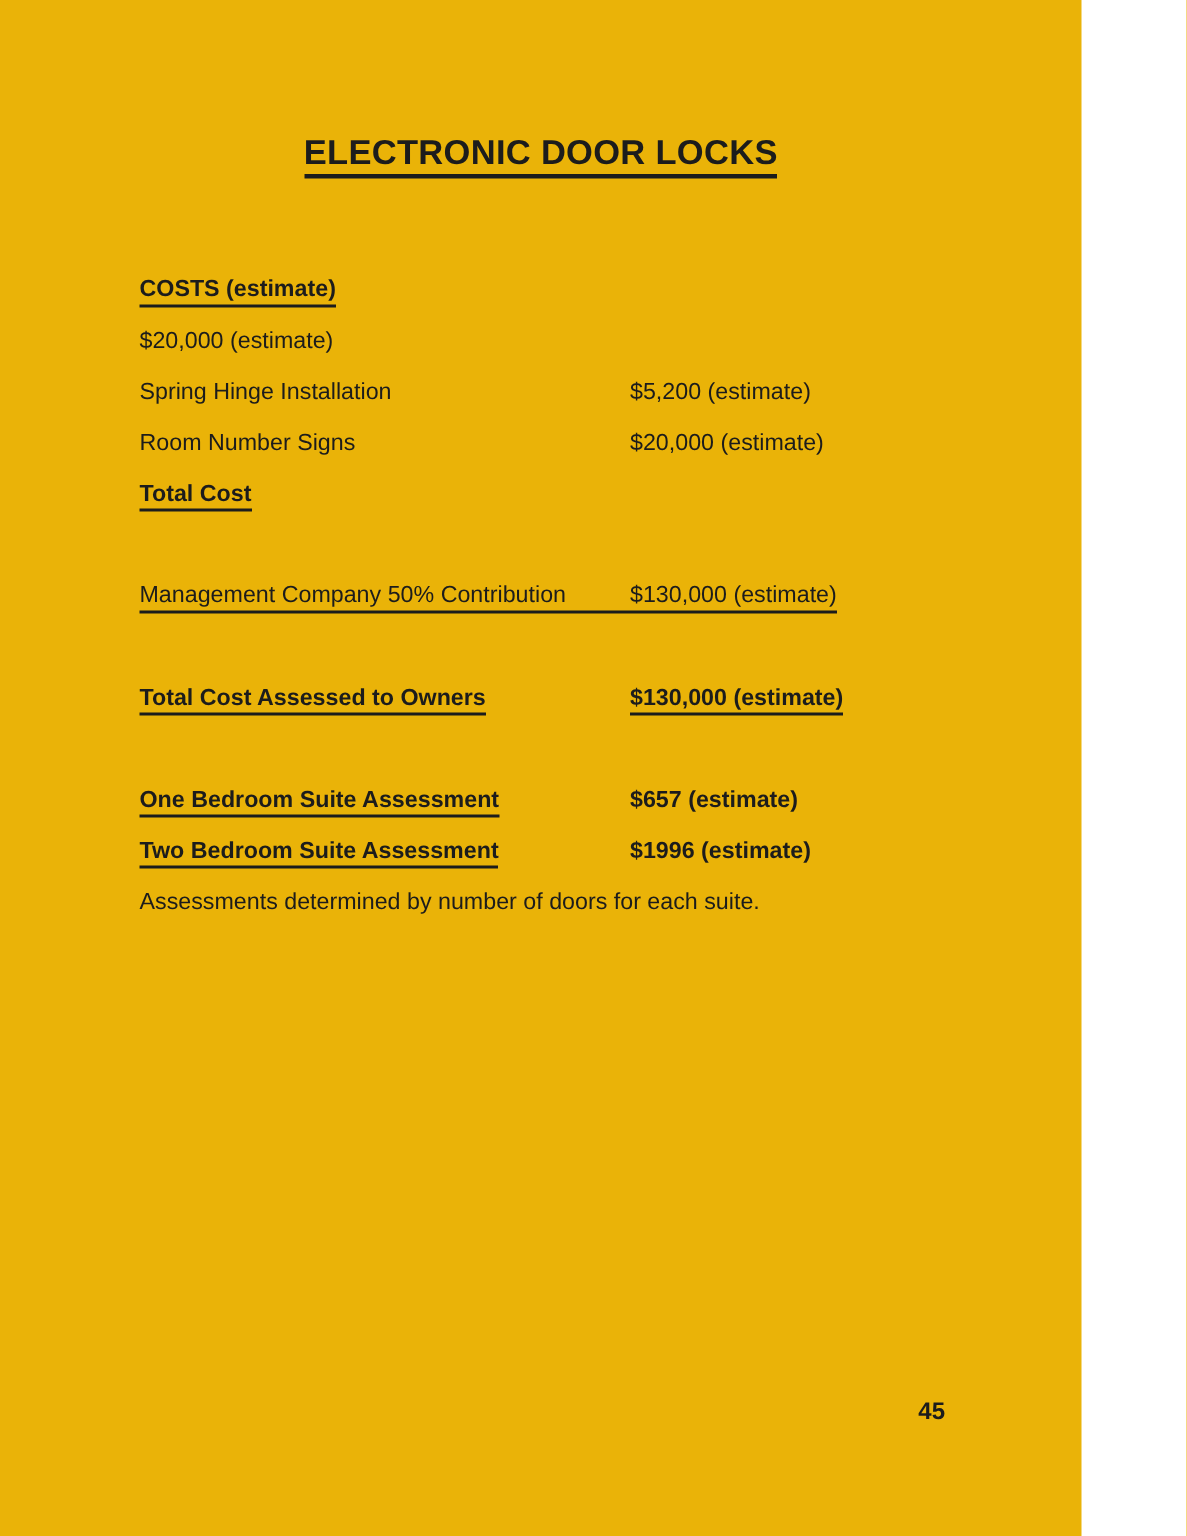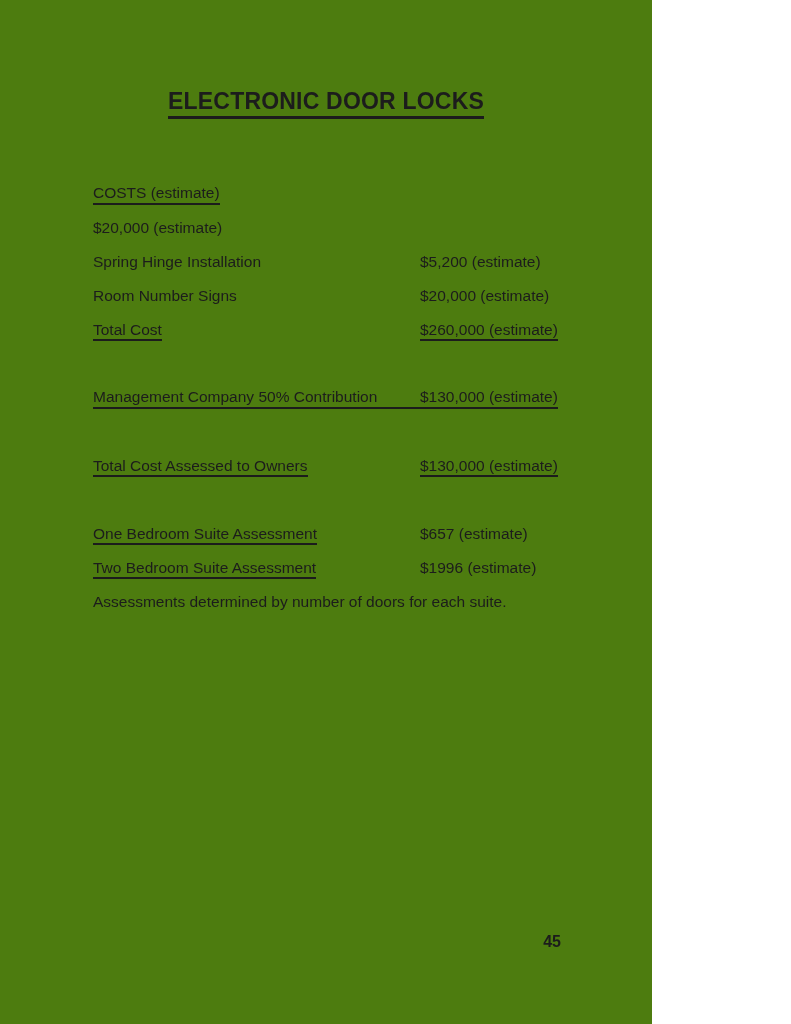--- a/index.html
+++ b/index.html
@@ -4,22 +4,22 @@
 <style>
   html, body { margin: 0; padding: 0; }
   body {
     width: 791px; height: 1024px;
     background: #ffffff;
     font-family: "Liberation Sans", "DejaVu Sans", sans-serif;
     color: #1c1c1c;
   }
   .doc {
     position: relative;
-    width: 652px; height: 1024px;
-    background: #4d7c0f;
+    width: 721px; height: 1024px;
+    background: #eab308;
     overflow: hidden;
   }
   .title {
     position: absolute;
     top: 88px; left: 0; width: 100%;
     text-align: center;
     font-size: 23px;
     font-weight: 700;
     letter-spacing: 0.2px;
   }
@@ -34,21 +34,21 @@
     font-size: 15.5px;
   }
   .row {
     display: flex;
     align-items: center;
     height: 34px;
     white-space: nowrap;
   }
   .row .label { width: 327px; flex: 0 0 327px; }
   .row .value { flex: 1; }
-  .b { font-weight: 400; }
+  .b { font-weight: 700; }
   .u {
     border-bottom: 2px solid #1c1c1c;
     padding-bottom: 1px;
   }
   .joined {
     display: inline-block;
     border-bottom: 2px solid #1c1c1c;
     padding-bottom: 1px;
     font-weight: 400;
   }
@@ -86,21 +86,20 @@
       <div class="value"><span>$5,200 (estimate)</span></div>
     </div>
 
     <div class="row">
       <div class="label"><span>Room Number Signs</span></div>
       <div class="value"><span>$20,000 (estimate)</span></div>
     </div>
 
     <div class="row">
       <div class="label"><span class="b u">Total Cost</span></div>
-      <div class="value"><span class="b u">$260,000 (estimate)</span></div>
     </div>
 
     <div class="gap"></div>
 
     <div class="row">
       <span class="joined"><span class="jlabel">Management Company 50% Contribution</span><span>$130,000 (estimate)</span></span>
     </div>
 
     <div class="gap"></div>
 

